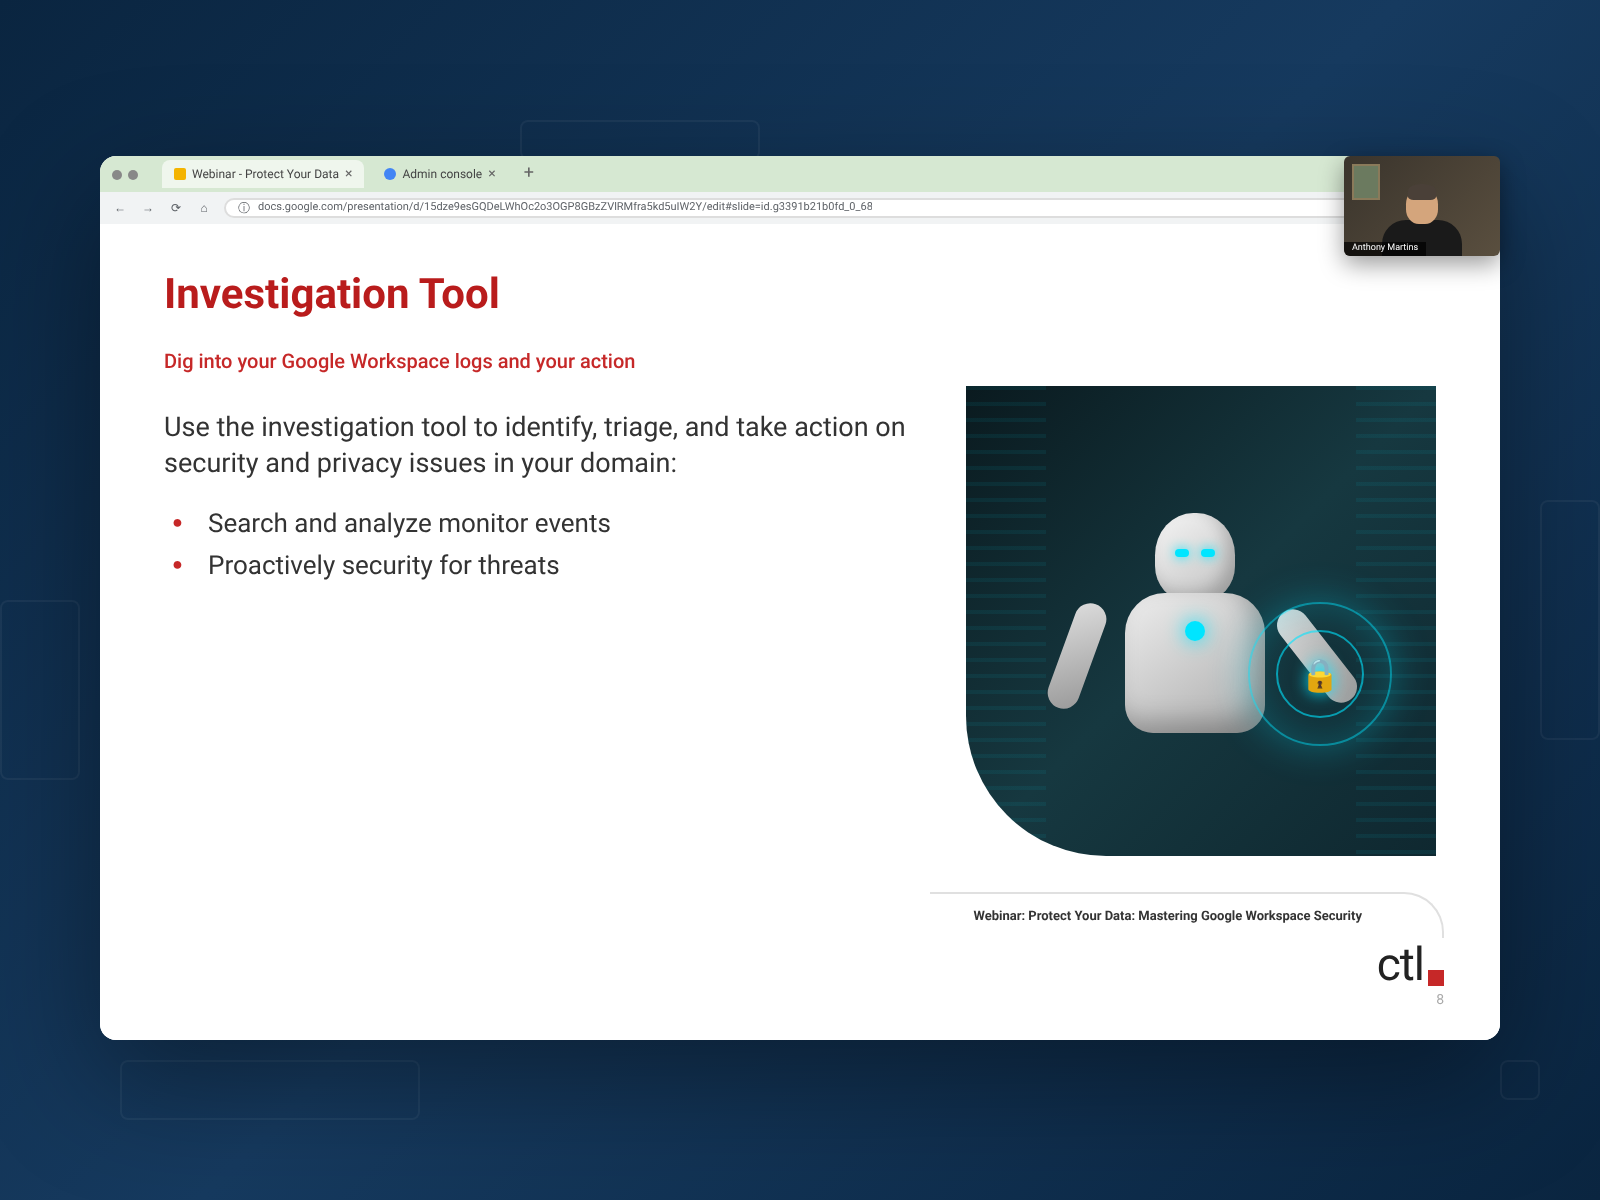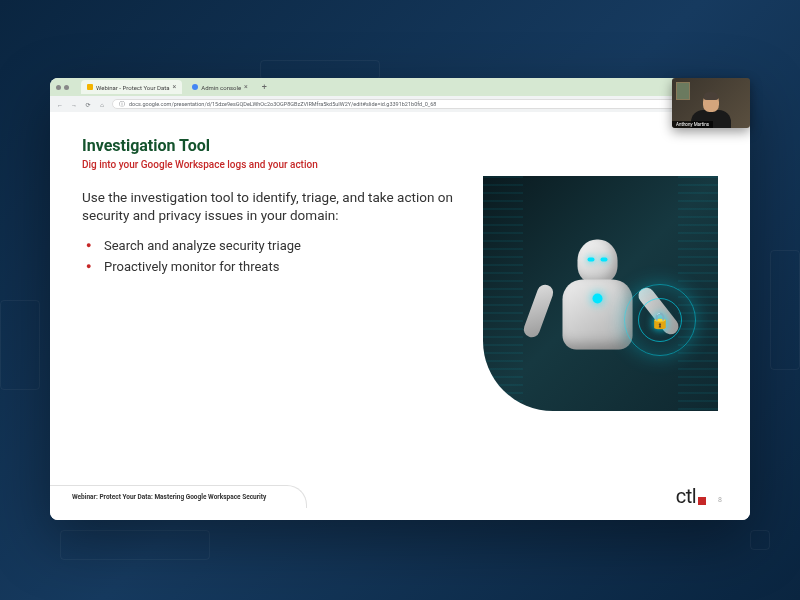--- a/index.html
+++ b/index.html
@@ -121,24 +121,24 @@
       white-space: nowrap;
       overflow: hidden;
     }
     .slide-area {
       flex: 1;
       background: #fff;
       position: relative;
       padding: 24px 32px 18px 32px;
     }
     .slide-title {
-      font-size: 16px;
+      font-size: 21px;
       font-weight: 700;
-      color: #14532d;
-      margin-bottom: 4px;
+      color: #b91c1c;
+      margin-bottom: 16px;
     }
     .slide-subtitle {
       font-size: 10px;
       color: #c62828;
       font-weight: 500;
       margin-bottom: 18px;
     }
     .slide-body {
       display: flex;
       gap: 15px;
@@ -279,35 +279,36 @@
       text-shadow: 0 0 8px #00e5ff;
     }
     .slide-footer {
       position: absolute;
       bottom: 12px;
       left: 0;
       right: 0;
       display: flex;
       align-items: flex-end;
       padding: 0 28px 0 0;
+      flex-direction: column;
     }
     .footer-label {
       background: #fff;
       border: 1px solid #e0e0e0;
       border-left: none;
       border-bottom: none;
       border-radius: 0 20px 0 0;
       padding: 7px 40px 7px 22px;
       font-size: 6.5px;
       font-weight: 700;
       color: #333;
     }
     .footer-spacer { flex: 1; }
     .ctl-logo {
-      font-size: 20px;
+      font-size: 23px;
       font-weight: 400;
       color: #222;
       letter-spacing: -0.5px;
       display: flex;
       align-items: flex-end;
       gap: 2px;
     }
     .ctl-dot {
       width: 8px;
       height: 8px;
@@ -423,22 +424,22 @@
   </div>
 
   <div class="slide-area">
     <div class="slide-title">Investigation Tool</div>
     <div class="slide-subtitle">Dig into your Google Workspace logs and your action</div>
 
     <div class="slide-body">
       <div class="slide-text">
         <div class="intro">Use the investigation tool to identify, triage, and take action on security and privacy issues in your domain:</div>
         <ul class="bullets">
-          <li>Search and analyze security triage</li>
-          <li>Proactively monitor for threats</li>
+          <li>Search and analyze monitor events</li>
+          <li>Proactively security for threats</li>
         </ul>
       </div>
 
       <div class="slide-image">
         <div class="server-rack rack-left"></div>
         <div class="server-rack rack-right"></div>
         <div class="robot">
           <div class="robot-arm arm-l"></div>
           <div class="robot-arm arm-r"></div>
           <div class="robot-head">

